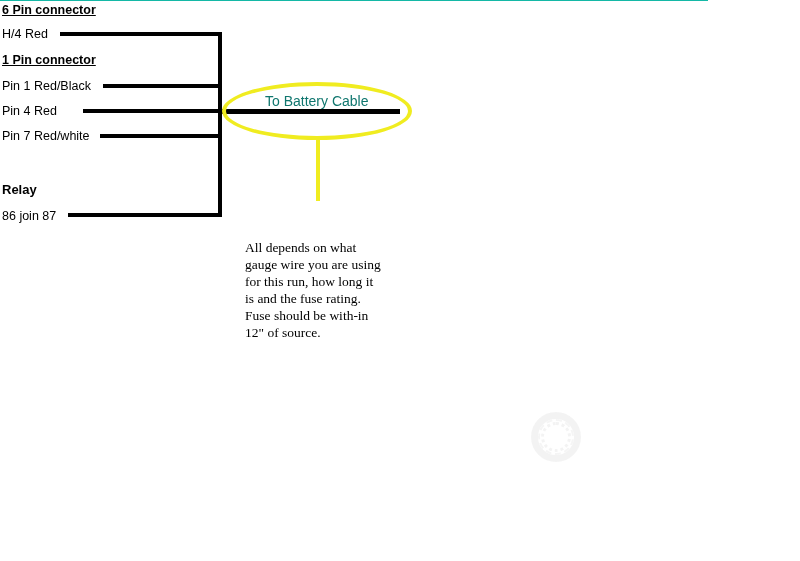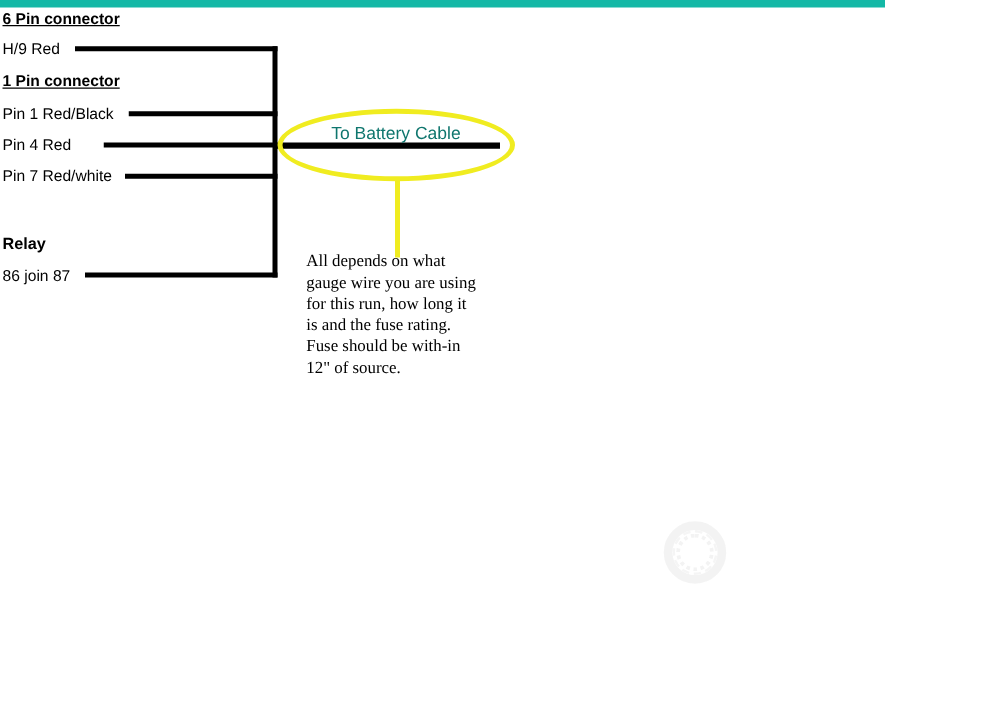--- a/index.html
+++ b/index.html
@@ -10,21 +10,21 @@
   }
   body {
     font-family: "Liberation Sans", sans-serif;
   }
   #canvas {
     position: relative;
     width: 708px;
     height: 561px;
     background: #ffffff;
     overflow: hidden;
-    border-top: 6px solid #14b8a6;
+    border-top: 1px solid #14b8a6;
     box-sizing: border-box;
     text-decoration: underline;
   }
   
   .label {
     position: absolute;
     font-family: "Liberation Sans", sans-serif;
     font-size: 12.5px;
     color: #000000;
     white-space: nowrap;
@@ -70,20 +70,21 @@
     background: #f0ec20;
   }
   
   .note {
     position: absolute;
     font-family: "Liberation Serif", serif;
     font-size: 13.5px;
     line-height: 17px;
     color: #000000;
     white-space: pre-line;
+    margin-top: 44px;
   }
   .battery-label {
     position: absolute;
     font-family: "Liberation Sans", sans-serif;
     font-size: 14px;
     color: #0f766e;
     white-space: nowrap;
   }
   
   .watermark {
@@ -109,21 +110,21 @@
     box-sizing: border-box;
   }
 </style>
 </head>
 <body>
 
 <div id="canvas">
 
   <div class="label header" style="left:2px; top:2px;">6 Pin connector</div>
 
-  <div class="label" style="left:2px; top:26px;">H/9 Red</div>
+  <div class="label" style="left:2px; top:26px;">H/4 Red</div>
 
   <div class="label header" style="left:2px; top:52px;">1 Pin connector</div>
 
   <div class="label" style="left:2px; top:78px;">Pin 1 Red/Black</div>
 
   <div class="label" style="left:2px; top:103px;">Pin 4 Red</div>
 
   <div class="label" style="left:2px; top:128px;text-align:center;">Pin 7 Red/white</div>
 
   <div class="label bold-only" style="left:2px; top:182px;">Relay</div>

